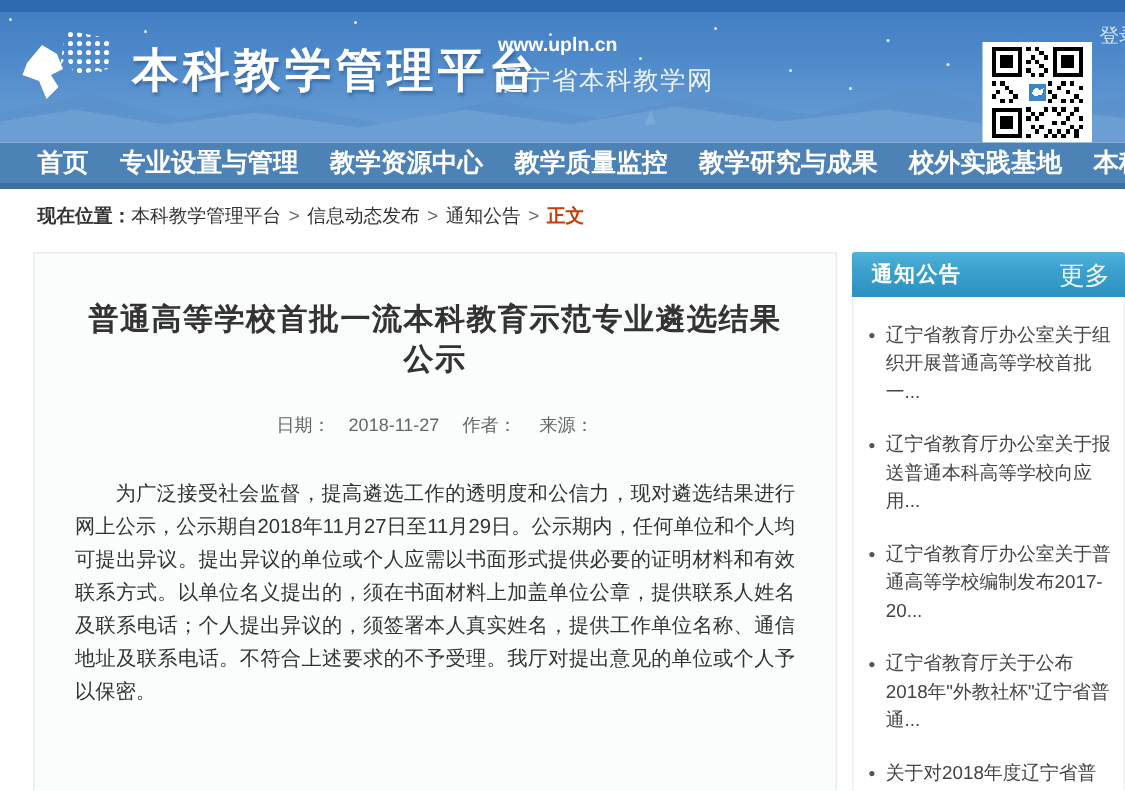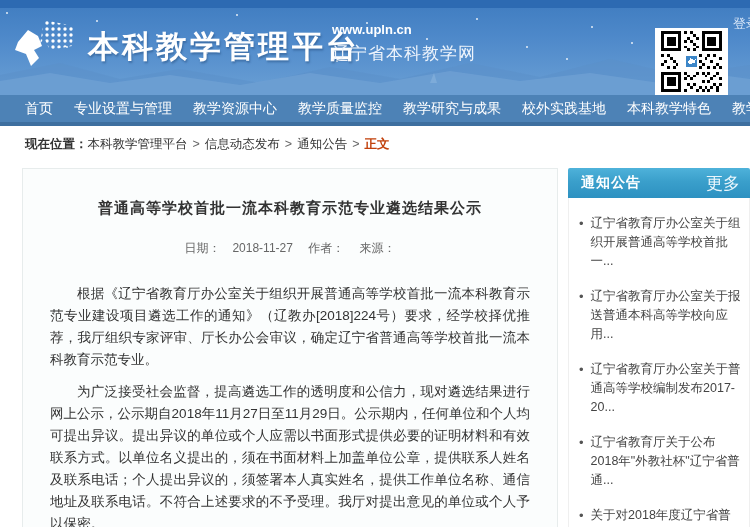--- a/index.html
+++ b/index.html
@@ -23,34 +23,34 @@
   .logo { position:absolute; left:14px; top:20px; }
   .site-title { position:absolute; left:88px; top:26px; font-size:31px; font-weight:bold; color:#fff;
     letter-spacing:3px; text-shadow:1px 2px 2px rgba(30,70,120,.45); }
   .site-url { position:absolute; left:332px; top:22px; font-size:13px; font-weight:bold; color:#fff; }
   .site-subtitle { position:absolute; left:332px; top:42px; font-size:17px; color:#eef4fc; letter-spacing:1px; }
   .qr-box { position:absolute; right:22px; top:28px; width:73px; height:67px; background:#fff; padding:3px; }
   .login-link { position:absolute; left:733px; top:15px; font-size:13px; color:#d8e6f8; white-space:nowrap; cursor:pointer; }
 
   
   .nav { height:27px; background:#4d82b6; display:flex; align-items:center; padding-left:25px; }
-  .nav-item { font-size:14px; font-weight:normal; color:#fff; margin-right:21px; cursor:pointer; white-space:nowrap; }
+  .nav-item { font-size:17px; font-weight:bold; color:#fff; margin-right:21px; cursor:pointer; white-space:nowrap; }
   .nav-strip { height:4px; background:#3e6f9f; }
 
   
   .breadcrumb { height:36px; display:flex; align-items:center; padding-left:25px; font-size:12.5px; color:#555; background:#fff; }
   .bc-label { font-weight:bold; color:#333; }
   .bc-link { color:#333; cursor:pointer; }
   .bc-sep { margin:0 5px; color:#666; }
   .bc-current { font-weight:bold; color:#c2410c; }
 
   
   .content { display:flex; align-items:flex-start; padding-left:22px; margin-top:6px; }
   .article-panel { width:536px; min-height:400px; background:#fbfdfd; border:1px solid #e7ecec; padding:30px 27px 20px; }
-  .article-title { text-align:center; font-size:15px; font-weight:bold; color:#333; letter-spacing:1px; }
+  .article-title { text-align:center; font-size:20px; font-weight:bold; color:#333; letter-spacing:1px; }
   .article-meta { text-align:center; font-size:12px; color:#666; margin-top:22px; }
   .article-meta span { margin:12px 6px; }
   .article-body { margin-top:26px; }
   .article-body p { margin:0 0 10px; text-indent:2em; font-size:13.5px; line-height:22px; color:#333; text-align:justify; }
 
   
   .sidebar { width:182px; margin-left:10px; }
   .sidebar-header { height:30px; border-radius:2px 2px 0 0;
     background:linear-gradient(180deg,#4eb2da 0%,#3a9fcb 45%,#2d91c1 100%);
     display:flex; align-items:center; justify-content:space-between; padding:0 10px 0 13px; }
@@ -142,21 +142,20 @@
 <div class="content">
 
   <div class="article-panel">
     <div class="article-title">普通高等学校首批一流本科教育示范专业遴选结果公示</div>
     <div class="article-meta">
       <span>日期：</span><span>2018-11-27</span>
       <span>作者：</span>
       <span>来源：</span>
     </div>
     <div class="article-body">
-      <p>根据《辽宁省教育厅办公室关于组织开展普通高等学校首批一流本科教育示范专业建设项目遴选工作的通知》（辽教办[2018]224号）要求，经学校择优推荐，我厅组织专家评审、厅长办公会审议，确定辽宁省普通高等学校首批一流本科教育示范专业。</p>
       <p>为广泛接受社会监督，提高遴选工作的透明度和公信力，现对遴选结果进行网上公示，公示期自2018年11月27日至11月29日。公示期内，任何单位和个人均可提出异议。提出异议的单位或个人应需以书面形式提供必要的证明材料和有效联系方式。以单位名义提出的，须在书面材料上加盖单位公章，提供联系人姓名及联系电话；个人提出异议的，须签署本人真实姓名，提供工作单位名称、通信地址及联系电话。不符合上述要求的不予受理。我厅对提出意见的单位或个人予以保密。</p>
 
     </div>
   </div>
 
   <div class="sidebar">
     <div class="sidebar-header">
       <span class="sidebar-title">通知公告</span>
       <span class="sidebar-more">更多</span>
     </div>

